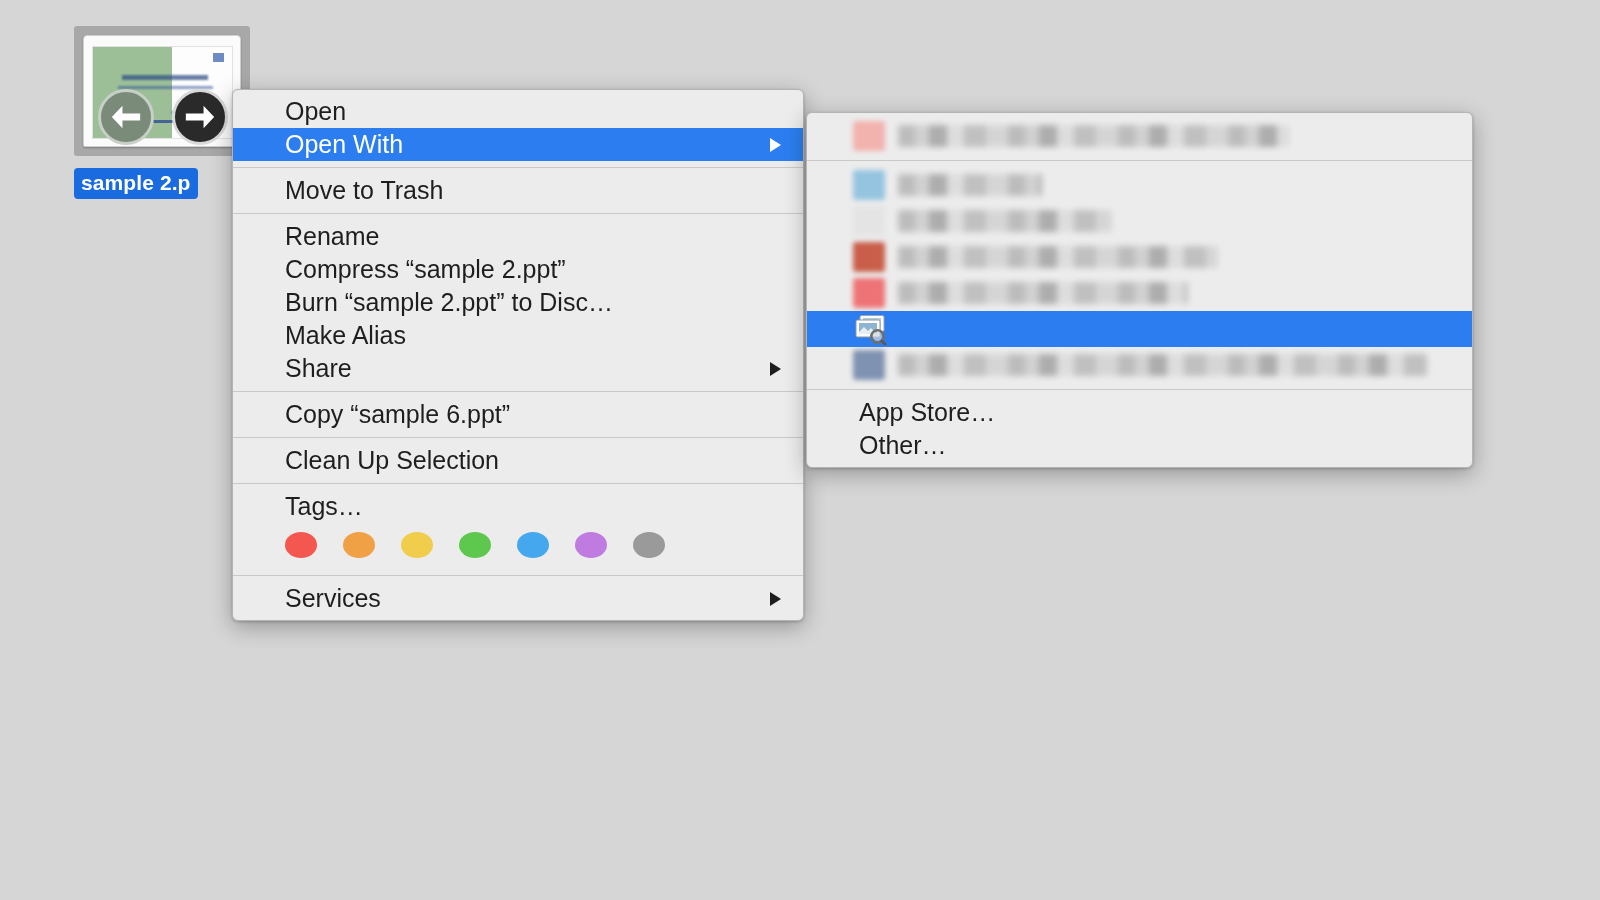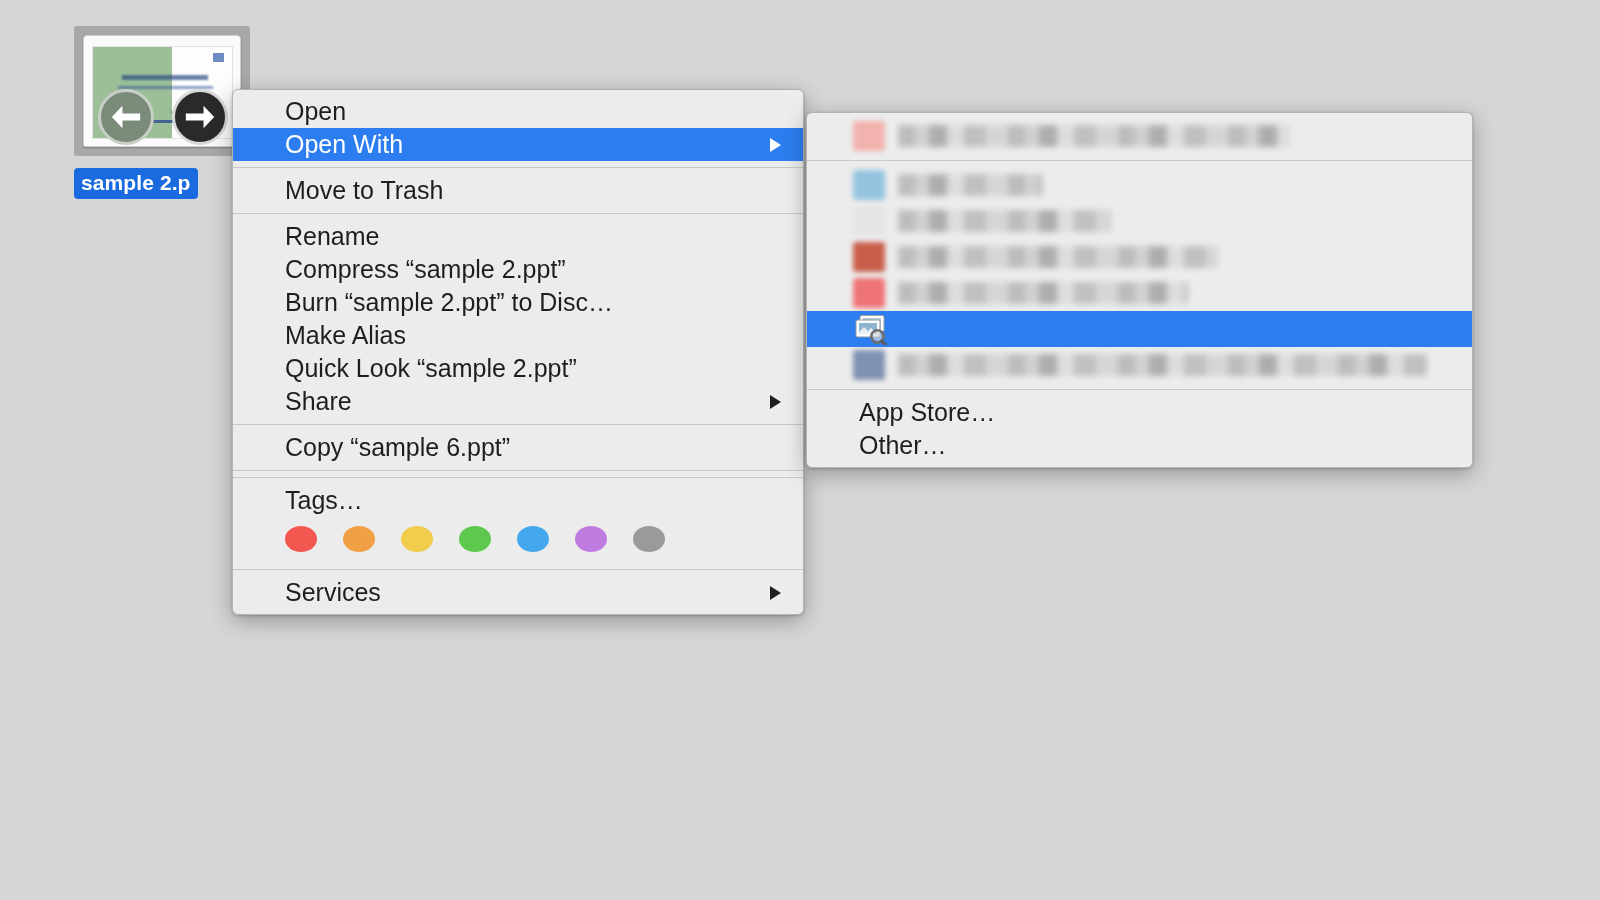--- a/index.html
+++ b/index.html
@@ -312,35 +312,35 @@
   <div class="menu-item">
     <span>Compress “sample 2.ppt”</span>
   </div>
   <div class="menu-item">
     <span>Burn “sample 2.ppt” to Disc…</span>
   </div>
   <div class="menu-item">
     <span>Make Alias</span>
   </div>
   <div class="menu-item">
-    <span>Quick Look “sample 2.ppt”</span>
-  </div>
-  <div class="menu-item">
     <span>Share</span>
     <span class="submenu-arrow"></span>
   </div>
 
   <div class="menu-sep"></div>
 
   <div class="menu-item">
     <span>Copy “sample 6.ppt”</span>
   </div>
 
   <div class="menu-sep"></div>
 
+  <div class="menu-item">
+    <span>Clean Up Selection</span>
+  </div>
 
   <div class="menu-sep"></div>
 
   <div class="menu-item">
     <span>Tags…</span>
   </div>
   <div class="tag-row" id="tag-row">
       <span class="tag-dot" style="background: rgb(244, 87, 79);"></span>
       <span class="tag-dot" style="background: rgb(240, 160, 69);"></span>
       <span class="tag-dot" style="background: rgb(240, 205, 74);"></span>

